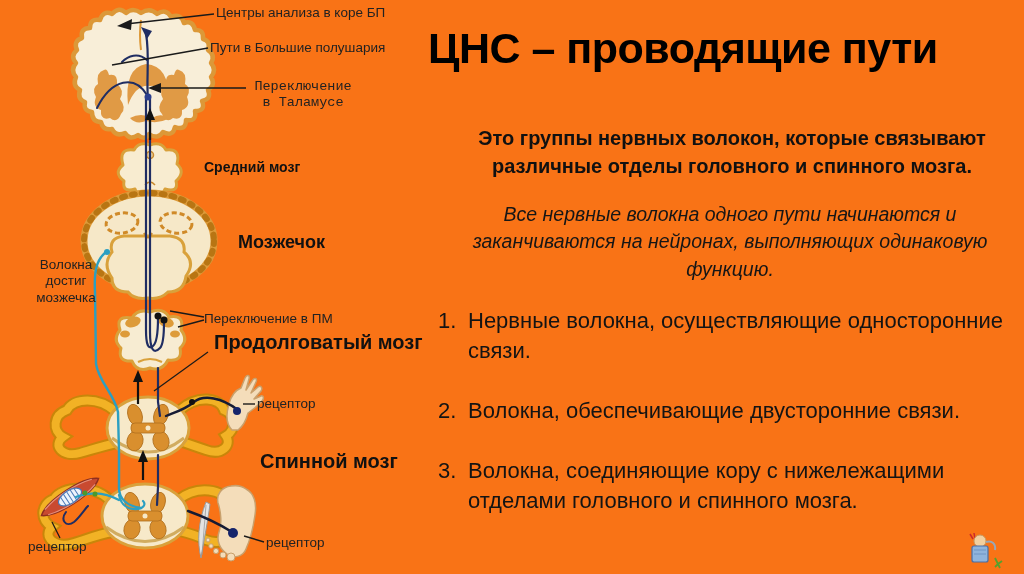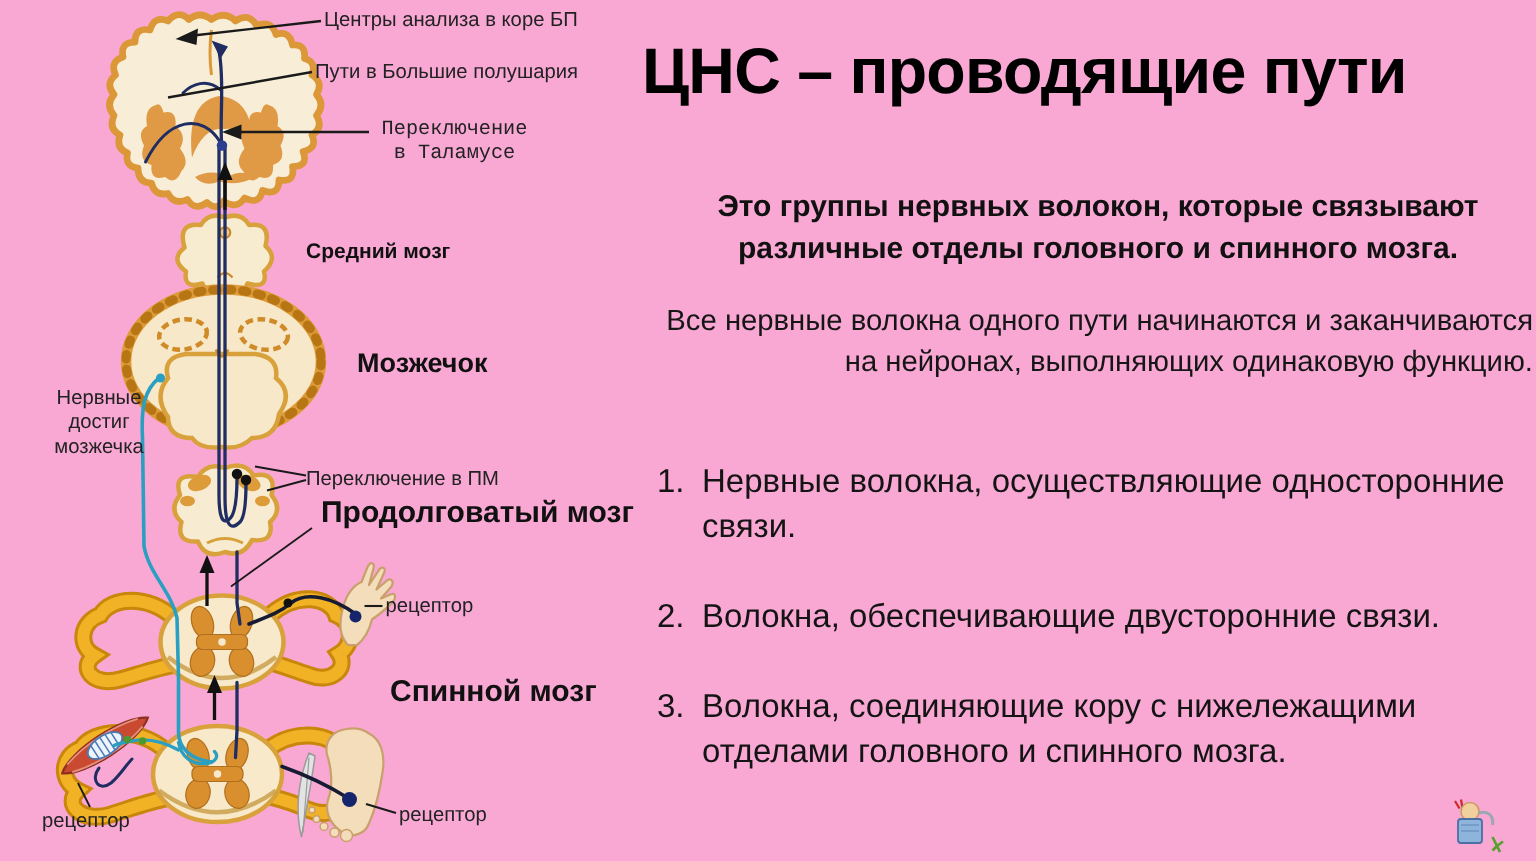--- a/index.html
+++ b/index.html
@@ -1,16 +1,16 @@
 <!DOCTYPE html>
 <html><head>
 <meta charset="utf-8">
 <style>
   html,body{margin:0;padding:0;background:#ffffff;}
-  .slide{position:relative;width:1024px;height:574px;background:#f9a8d4;overflow:hidden;
+  .slide{position:relative;width:1024px;height:574px;background:#f97316;overflow:hidden;
          font-family:"Liberation Sans","DejaVu Sans",sans-serif;color:#1a1a1a;}
   .diagram-svg{position:absolute;left:0;top:0;}
   
   .lbl{position:absolute;white-space:pre-line;line-height:1.22;color:#222;}
   .lbl-small{font-size:13.5px;}
   .lbl-bold{font-weight:700;color:#111;}
   #lbl-cortex{left:216px;top:5px;}
   #lbl-hemi{left:210px;top:40px;}
   #lbl-thal{left:248px;top:79px;width:110px;text-align:center;font-family:Liberation Mono, monospace;}
   #lbl-midbrain{left:204px;top:159px;font-size:14px;}
@@ -20,22 +20,22 @@
   #lbl-medulla{left:214px;top:330px;font-size:20px;}
   #lbl-rec-hand{left:257px;top:396px;}
   #lbl-spinal{left:260px;top:449px;font-size:20px;}
   #lbl-rec-muscle{left:28px;top:539px;}
   #lbl-rec-foot{left:266px;top:535px;}
   
   .title{position:absolute;left:428px;top:24px;width:592px;
          font-size:43px;font-weight:700;color:#000;letter-spacing:-0.5px;}
   .intro-bold{position:absolute;left:446px;top:125px;width:572px;text-align:center;
               font-size:20px;font-weight:700;line-height:1.38;color:#111;}
-  .intro-italic{position:absolute;left:438px;top:201px;width:584px;text-align:right;
-                font-size:19.5px;line-height:1.4;color:#161616;}
+  .intro-italic{position:absolute;left:438px;top:201px;width:584px;text-align:center;
+                font-size:19.5px;font-style:italic;line-height:1.4;color:#161616;}
   .num-list{position:absolute;left:438px;top:306px;width:578px;}
   .list-item{display:flex;margin-bottom:30px;font-size:22px;line-height:1.36;color:#141414;}
   .list-item .num{flex:0 0 30px;}
   .clipart{position:absolute;left:960px;top:530px;}
 </style>
 </head>
 <body>
 
 <div class="slide">
 
@@ -206,21 +206,21 @@
       <line x1="60" y1="538" x2="52" y2="522" stroke-width="1.2"></line>
     </g>
   </svg>
 
   <div class="lbl lbl-small" id="lbl-cortex">Центры анализа в коре БП</div>
   <div class="lbl lbl-small" id="lbl-hemi">Пути в Большие полушария</div>
   <div class="lbl lbl-small" id="lbl-thal">Переключение
 в Таламусе</div>
   <div class="lbl lbl-bold" id="lbl-midbrain">Средний мозг</div>
   <div class="lbl lbl-bold" id="lbl-cereb">Мозжечок</div>
-  <div class="lbl" id="lbl-signal">Нервные
+  <div class="lbl" id="lbl-signal">Волокна
 достиг
 мозжечка</div>
   <div class="lbl lbl-small" id="lbl-pm">Переключение в ПМ</div>
   <div class="lbl lbl-bold" id="lbl-medulla">Продолговатый мозг</div>
   <div class="lbl lbl-small" id="lbl-rec-hand">рецептор</div>
   <div class="lbl lbl-bold" id="lbl-spinal">Спинной мозг</div>
   <div class="lbl lbl-small" id="lbl-rec-muscle">рецептор</div>
   <div class="lbl lbl-small" id="lbl-rec-foot">рецептор</div>
 
   <div class="title">ЦНС – проводящие пути</div>

